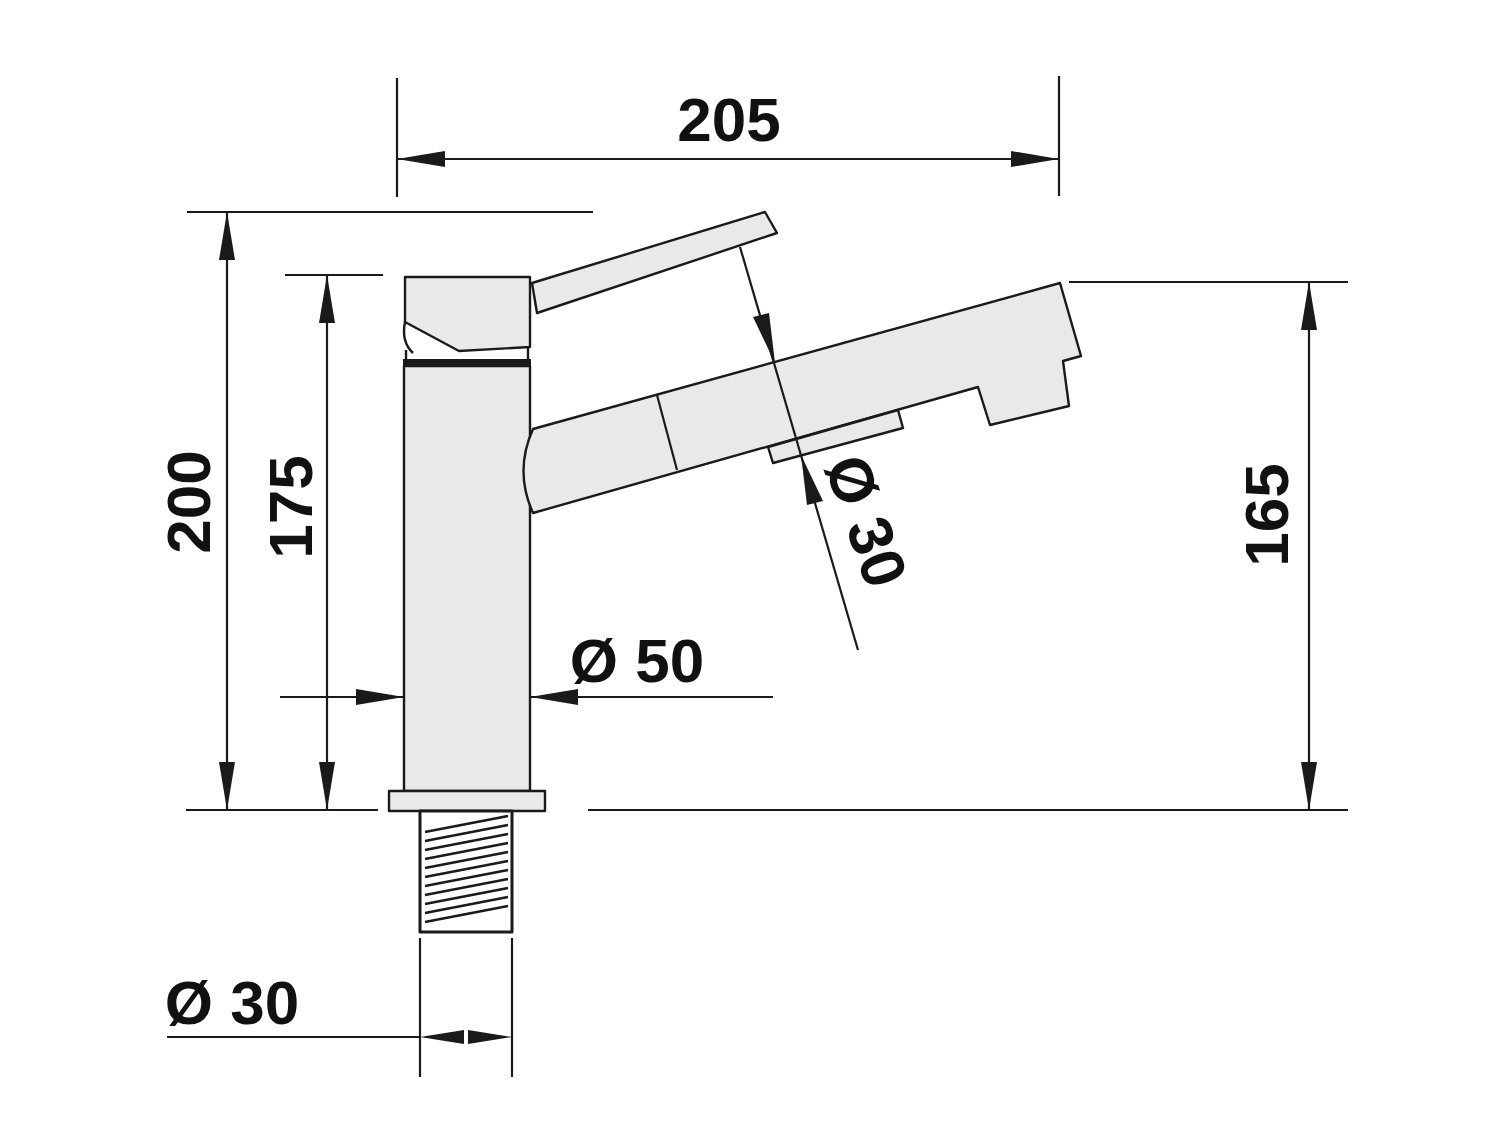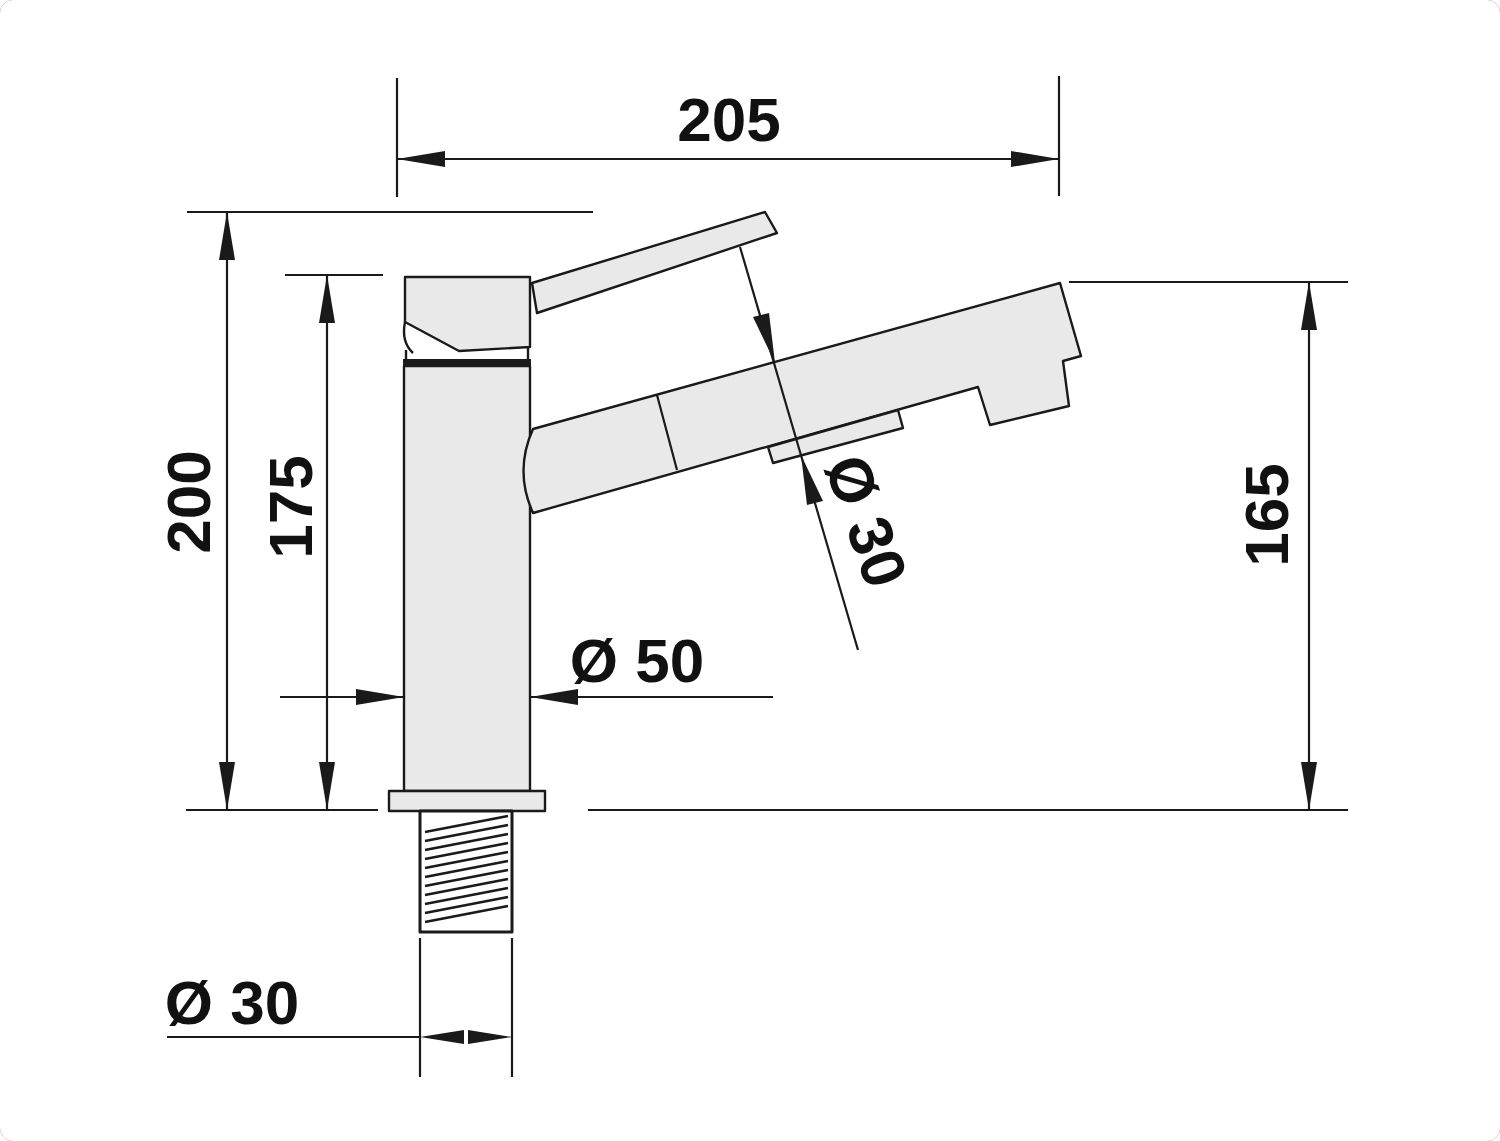--- a/index.html
+++ b/index.html
@@ -1,16 +1,16 @@
 <!DOCTYPE html>
 <html><head>
 <meta charset="utf-8">
 <style>
   html,body{margin:0;padding:0;background:#ffffff;}
-  .stage{position:relative;width:1500px;height:1141px;background:#be185d;overflow:hidden;border-radius:13px;}
+  .stage{position:relative;width:1500px;height:1141px;background:#be185d;overflow:hidden;}
   svg{display:block;}
   text.dim{font-family:"Liberation Sans", sans-serif;font-weight:bold;font-size:62px;fill:#111111;}
 </style>
 </head>
 <body>
 
 <div class="stage">
 <svg width="1500" height="1141" viewBox="0 0 1500 1141" xmlns="http://www.w3.org/2000/svg">
 
   <rect x="0" y="0" width="1500" height="1141" fill="#ffffff"></rect>

